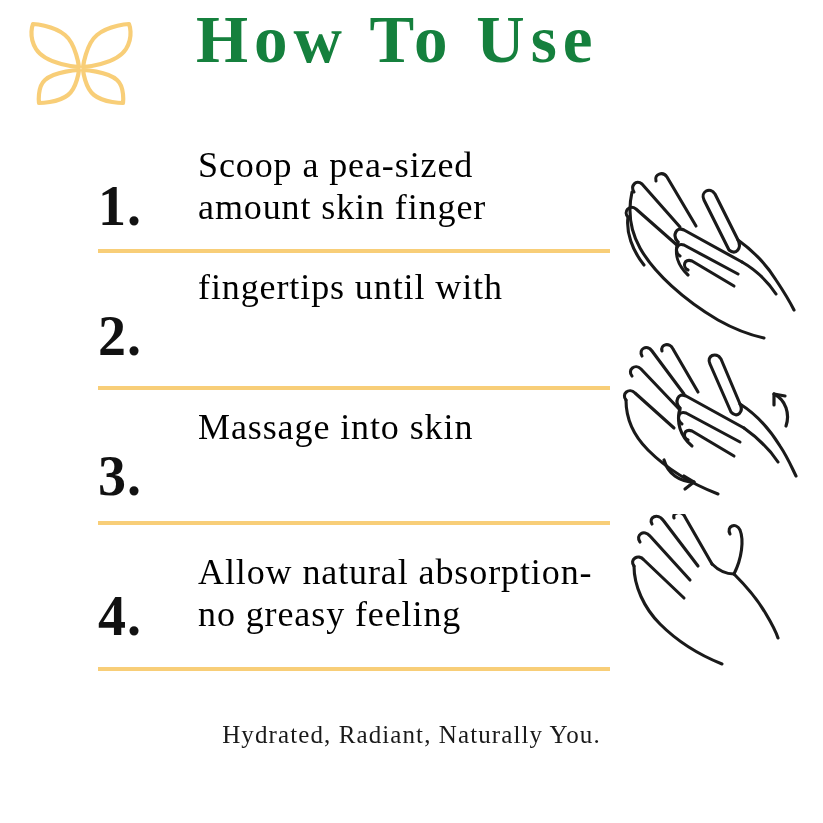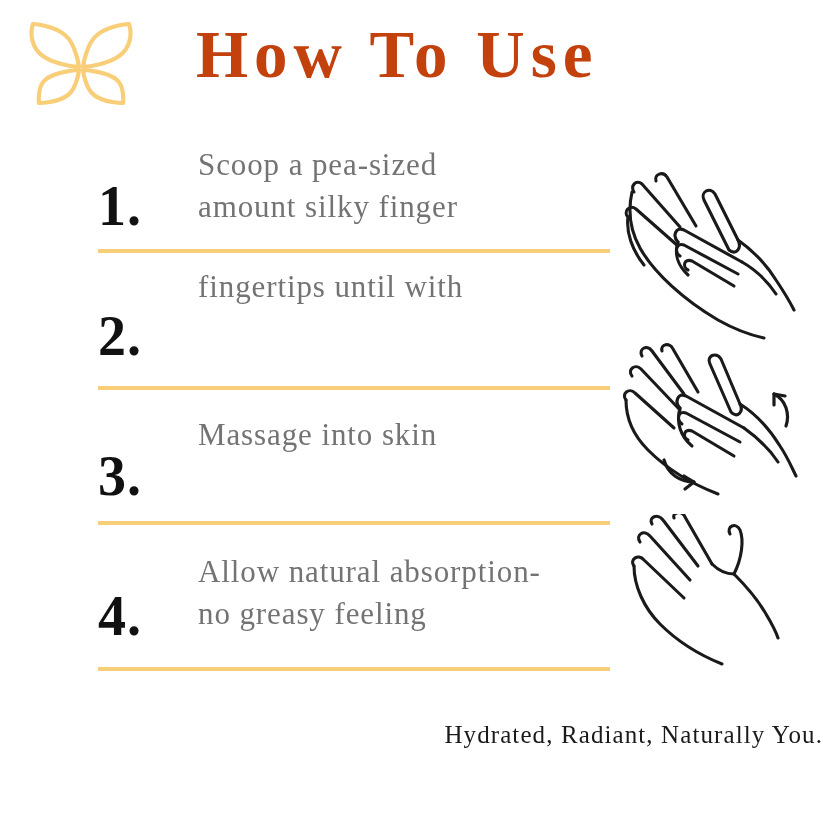--- a/index.html
+++ b/index.html
@@ -27,26 +27,26 @@
   .logo-mark {
     position: absolute;
     left: 22px;
     top: 18px;
     width: 118px;
     height: 100px;
   }
   .page-title {
     position: absolute;
     left: 196px;
-    top: 21px;
+    top: 6px;
     font-family: "Liberation Serif", "DejaVu Serif", serif;
     font-weight: bold;
     font-size: 67px;
     letter-spacing: 6px;
-    color: #c2410c;
+    color: #15803d;
     white-space: nowrap;
     line-height: 1.0;
   }
 
   
   .steps {
     position: absolute;
     left: 0;
     top: 136px;
     width: 640px;
@@ -64,24 +64,24 @@
     font-size: 56px;
     line-height: 1;
     color: #111111;
     letter-spacing: 1px;
   }
   .step-text {
     position: absolute;
     left: 198px;
     top: 8px;
     font-family: "Liberation Serif", "DejaVu Serif", serif;
-    font-size: 31px;
+    font-size: 36px;
     line-height: 42px;
     letter-spacing: 0.9px;
-    color: #737373;
+    color: #000000;
     white-space: nowrap;
   }
   .divider {
     position: absolute;
     left: 98px;
     width: 512px;
     height: 4px;
     background: #f8ce78;
   }
 
@@ -100,21 +100,21 @@
     height: 172px;
   }
   .illus svg { display: block; }
 
   
   .footer-tagline {
     position: absolute;
     left: 0;
     top: 721px;
     width: 823px;
-    text-align: right;
+    text-align: center;
     font-family: "Liberation Serif", "DejaVu Serif", serif;
     font-size: 25px;
     letter-spacing: 1.1px;
     color: #1a1a1a;
   }
 </style>
 </head>
 <body>
 
 <div class="canvas">
@@ -134,38 +134,38 @@
     </div>
     <div class="page-title">How To Use</div>
   </div>
 
   <div class="steps">
 
     <div class="step-row" style="height:110px;">
       <div class="step-number">1.</div>
       <div class="step-text">
         <div>Scoop a pea-sized</div>
-        <div>amount silky finger</div>
+        <div>amount skin finger</div>
       </div>
     </div>
 
     <div class="divider" style="top:113px;"></div>
 
     <div class="step-row" style="height:140px;">
       <div class="step-number" style="bottom:22px;">2.</div>
       <div class="step-text" style="top:20px;">
         <div>fingertips until with</div>
       </div>
     </div>
 
     <div class="divider" style="top:250px;"></div>
 
     <div class="step-row" style="height:140px;">
       <div class="step-number" style="bottom:22px;">3.</div>
-      <div class="step-text" style="top:28px;">
+      <div class="step-text" style="top:20px;">
         <div>Massage into skin</div>
       </div>
     </div>
 
     <div class="divider" style="top:385px;"></div>
 
     <div class="step-row" style="height:140px;">
       <div class="step-number" style="bottom:22px;">4.</div>
       <div class="step-text" style="top:25px;">
         <div>Allow natural absorption-</div>

